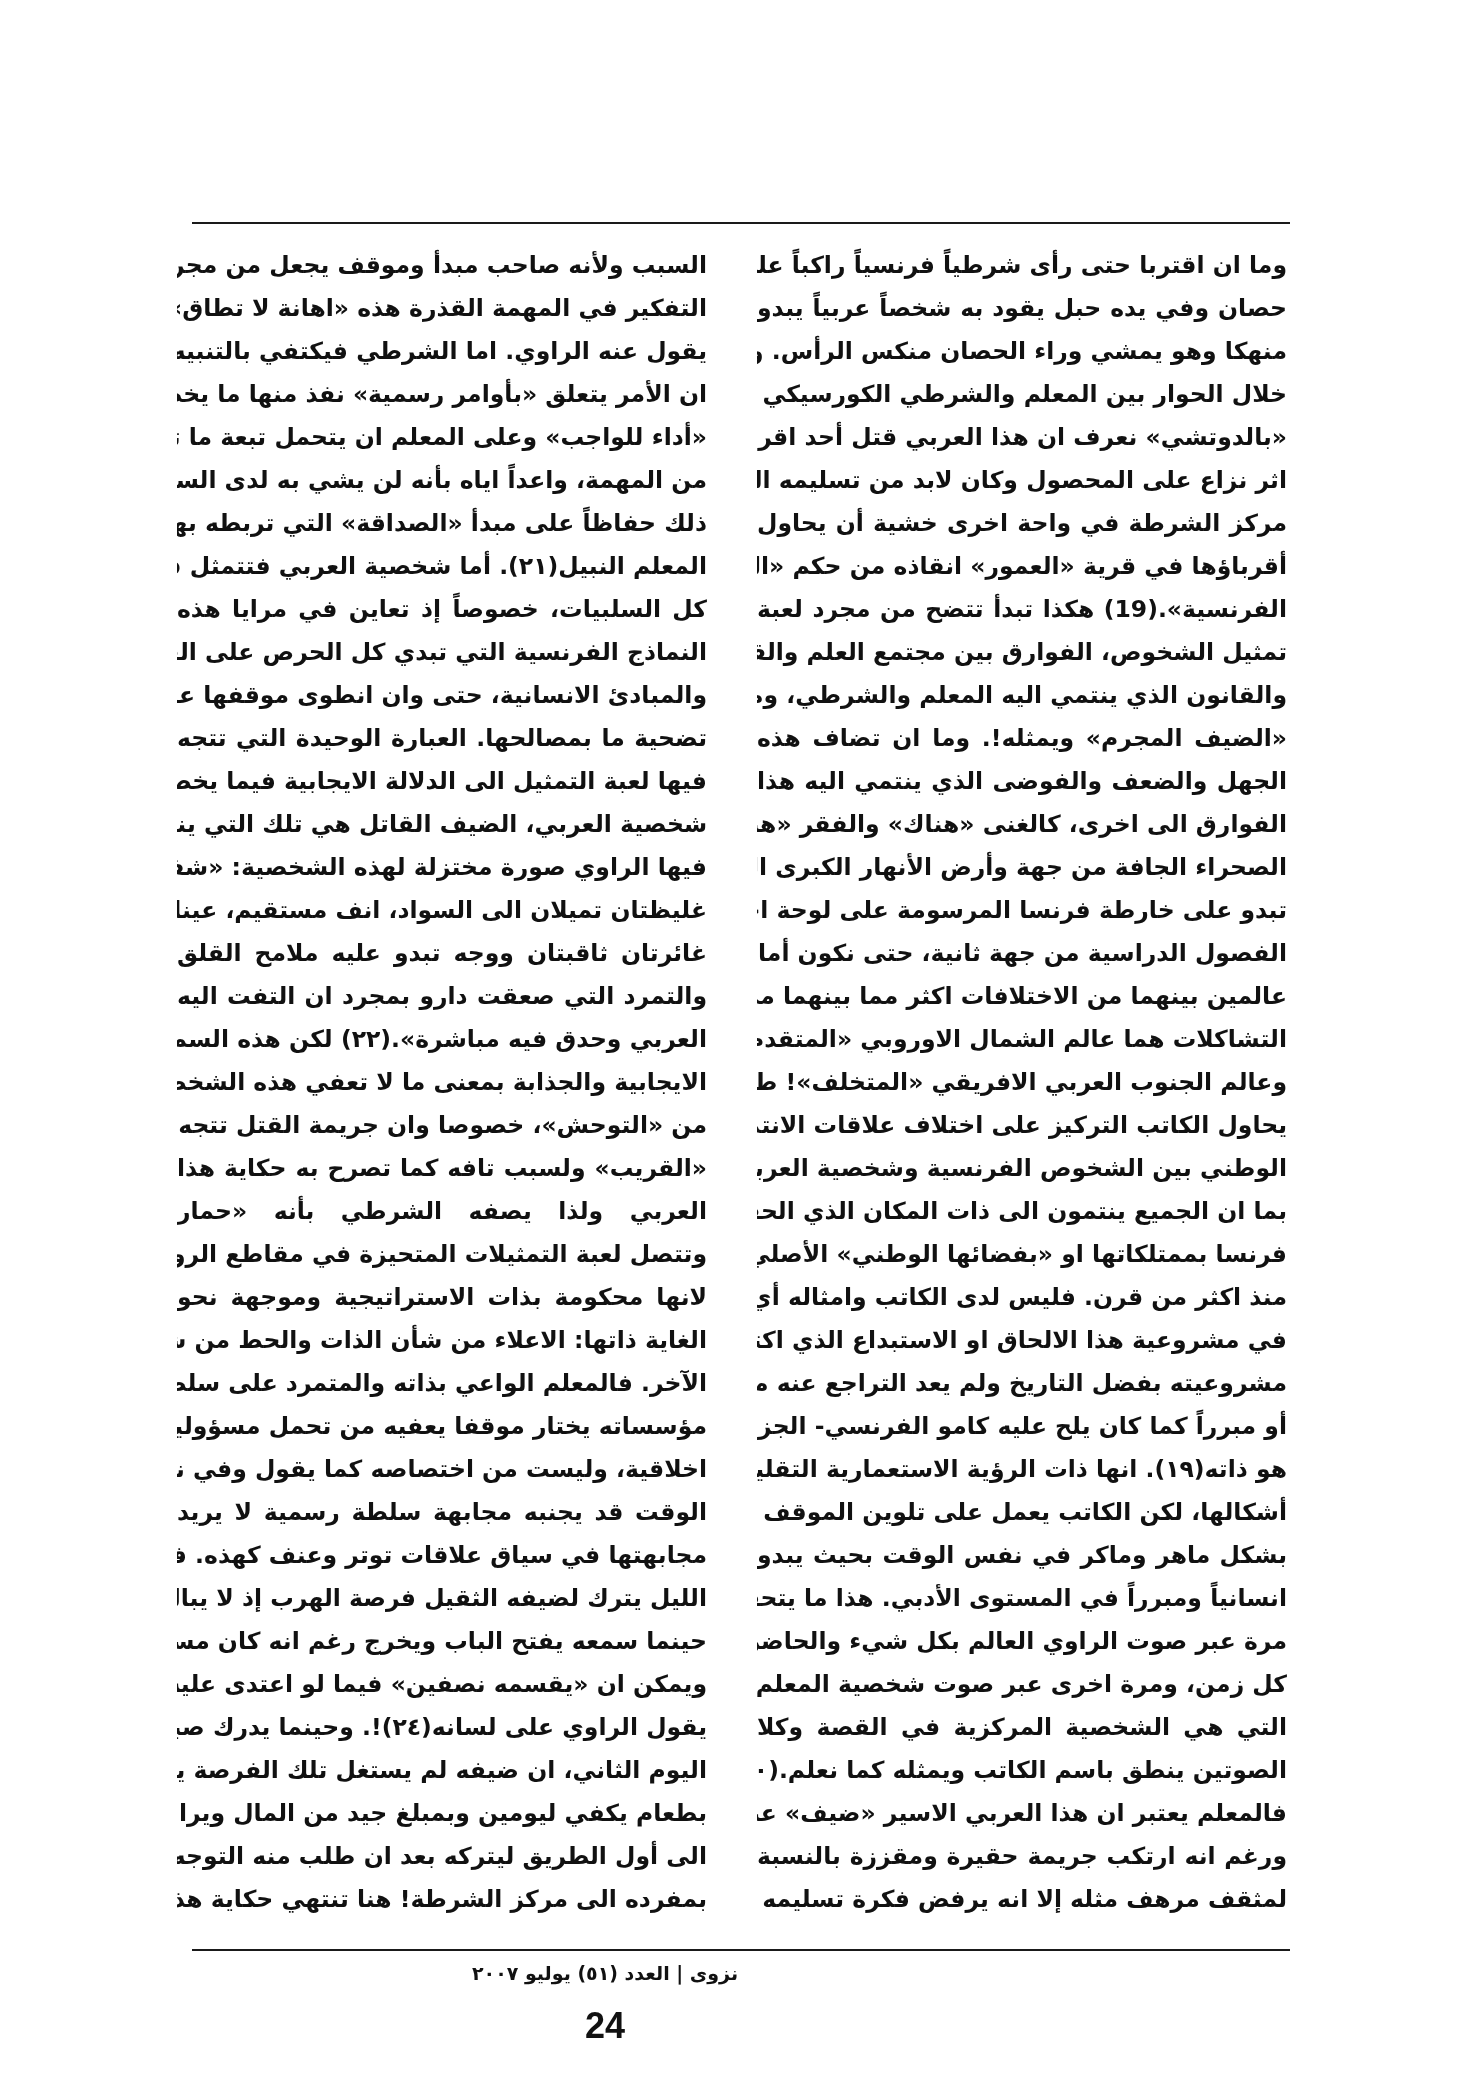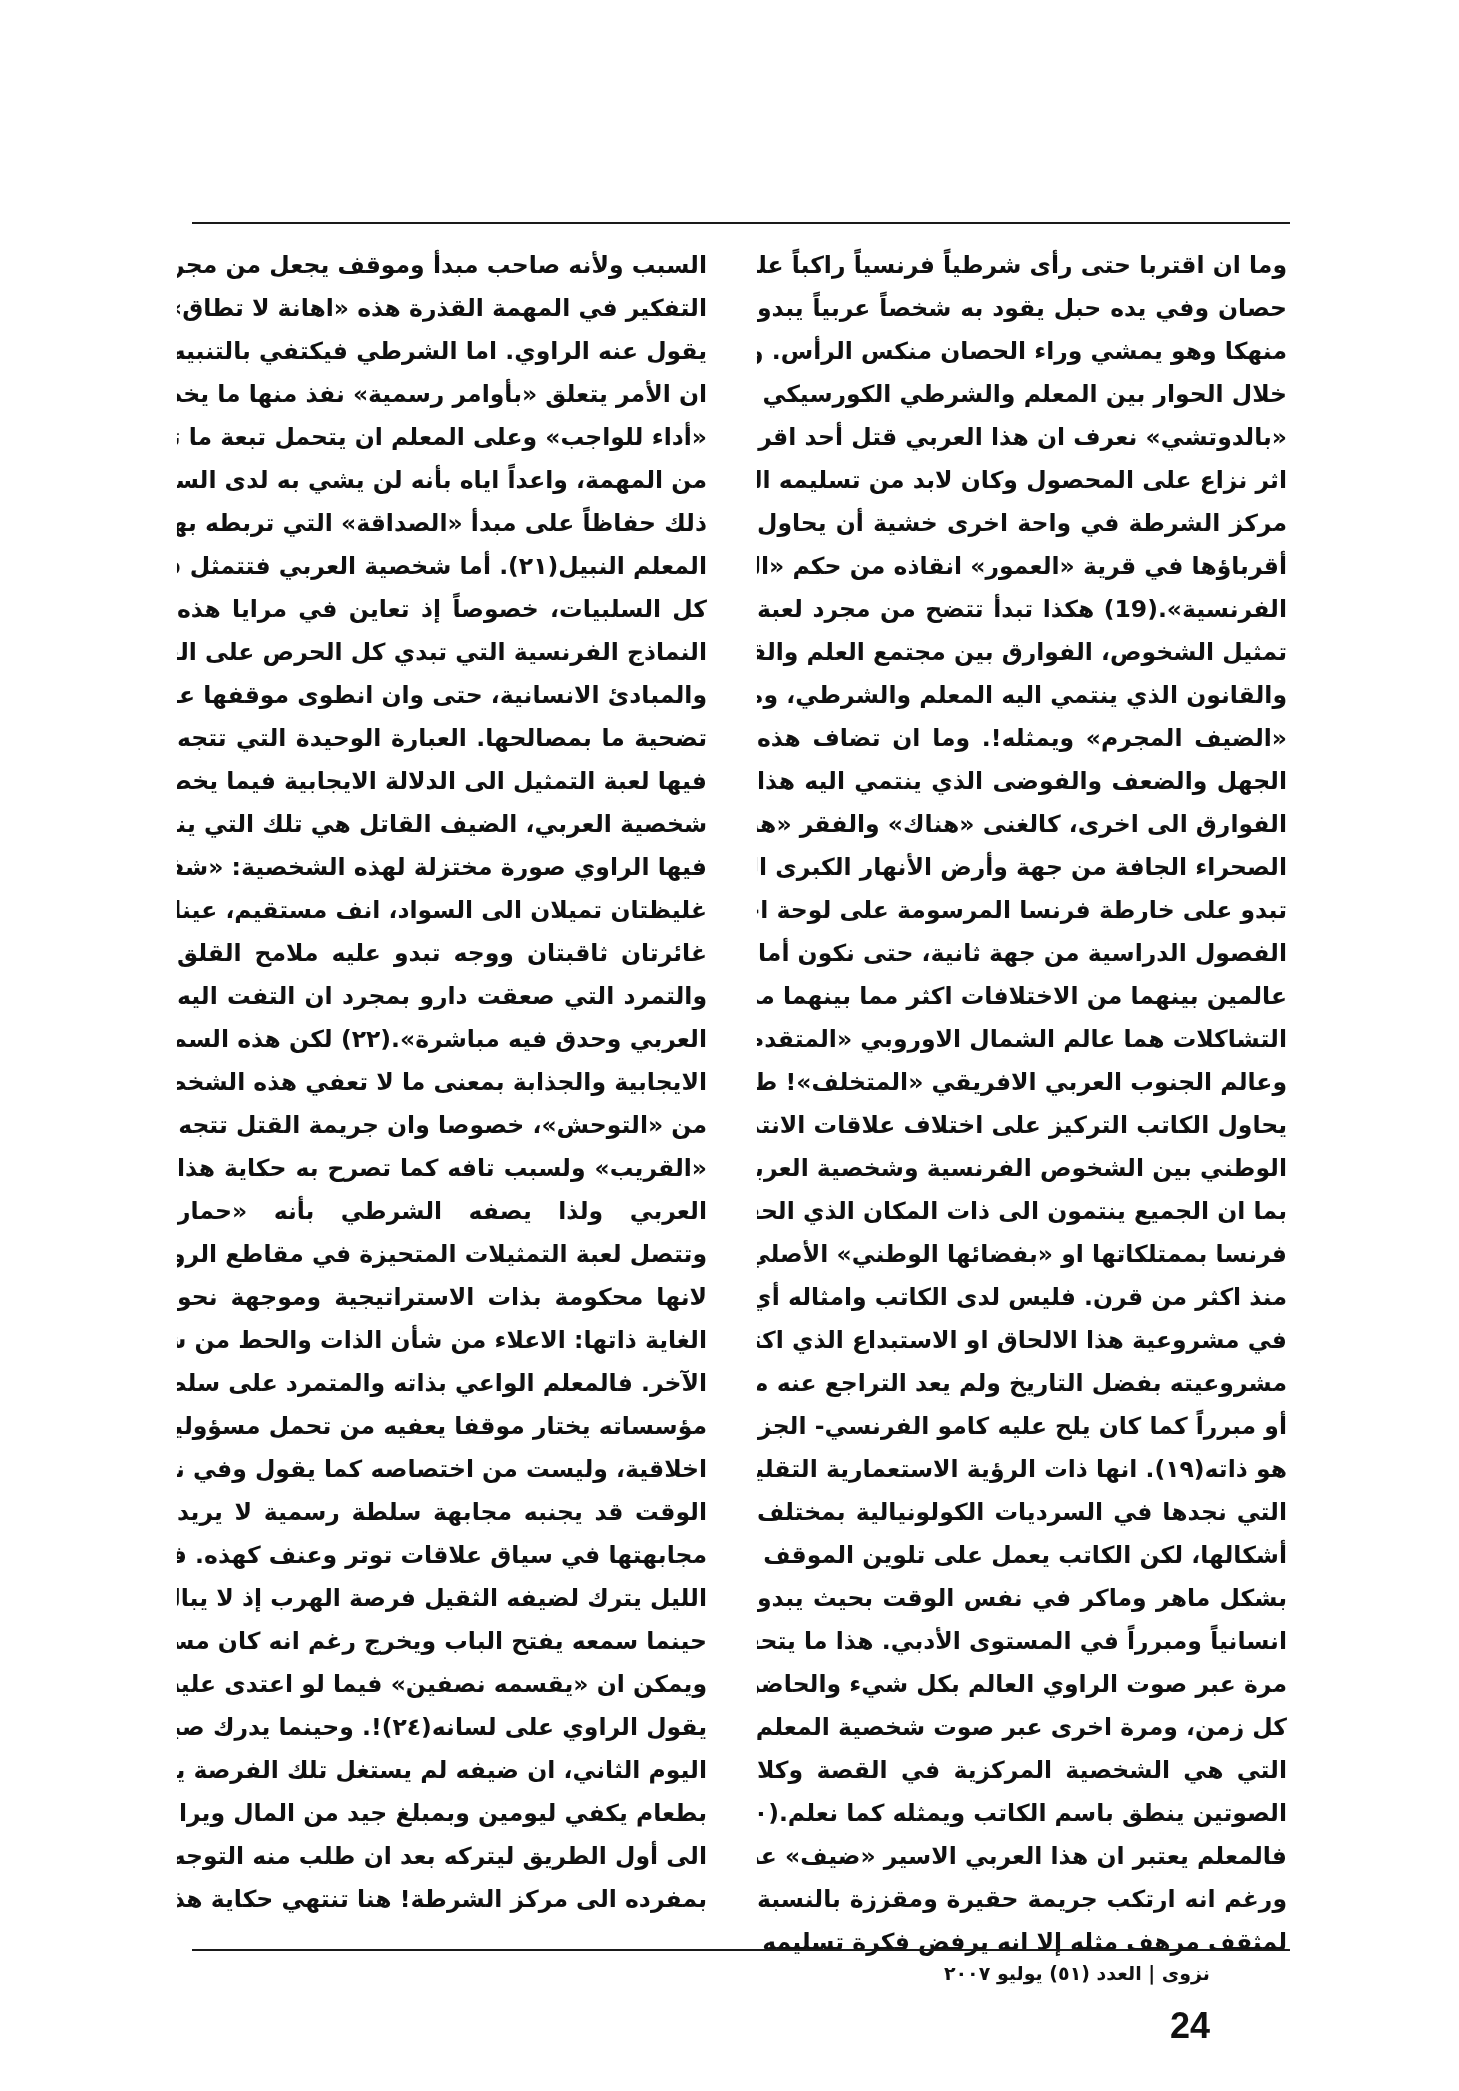--- a/index.html
+++ b/index.html
@@ -5,21 +5,21 @@
   html, body { margin:0; padding:0; background:#ffffff; }
   body { width:1459px; height:2091px; position:relative; overflow:hidden; font-family:"DejaVu Sans", sans-serif; color:#111; }
   .rule { position:absolute; left:192px; width:1098px; height:2px; background:#1a1a1a; }
   .rule.top { top:222px; }
   .rule.bottom { top:1949px; }
   .col { position:absolute; top:244px; width:530px; direction:rtl; }
   .col.right { left:757px; }
   .col.left { left:177px; }
   .line { display:block; height:43px; line-height:43px; font-size:23.5px; font-weight:bold; text-align:justify; text-align-last:justify; white-space:nowrap; overflow:hidden; }
   .line.last { text-align-last:right; }
-  .footer { position:absolute; left:0; width:1210px; text-align:right; direction:rtl; }
+  .footer { position:absolute; left:0; width:1210px; text-align:center; direction:rtl; }
   .footer.issue { top:1962px; font-size:19px; font-weight:bold; }
   .footer.pagenum { top:2005px; font-size:36px; font-weight:bold; font-family:"Liberation Sans", sans-serif; direction:ltr; }
 </style>
 </head>
 <body>
 
 <div class="rule top"></div>
 
 <div class="col right" id="col-right">
     <span class="line">وما ان اقتربا حتى رأى شرطياً فرنسياً راكباً على</span>
@@ -44,21 +44,20 @@
     <span class="line">وعالم الجنوب العربي الافريقي «المتخلف»! طبعاً لا</span>
     <span class="line">يحاول الكاتب التركيز على اختلاف علاقات الانتماء</span>
     <span class="line">الوطني بين الشخوص الفرنسية وشخصية العربي</span>
     <span class="line">بما ان الجميع ينتمون الى ذات المكان الذي الحقته</span>
     <span class="line">فرنسا بممتلكاتها او «بفضائها الوطني» الأصلي،</span>
     <span class="line">منذ اكثر من قرن. فليس لدى الكاتب وامثاله أي شك</span>
     <span class="line">في مشروعية هذا الالحاق او الاستبداع الذي اكتسب</span>
     <span class="line">مشروعيته بفضل التاريخ ولم يعد التراجع عنه ممكناً</span>
     <span class="line">أو مبرراً كما كان يلح عليه كامو الفرنسي- الجزائري</span>
     <span class="line">هو ذاته(١٩). انها ذات الرؤية الاستعمارية التقليدية</span>
-    <span class="line">التي نجدها في السرديات الكولونيالية بمختلف</span>
     <span class="line">أشكالها، لكن الكاتب يعمل على تلوين الموقف هنا</span>
     <span class="line">بشكل ماهر وماكر في نفس الوقت بحيث يبدو</span>
     <span class="line">انسانياً ومبرراً في المستوى الأدبي. هذا ما يتحقق</span>
     <span class="line">مرة عبر صوت الراوي العالم بكل شيء والحاضر في</span>
     <span class="line">كل زمن، ومرة اخرى عبر صوت شخصية المعلم دارو</span>
     <span class="line">التي هي الشخصية المركزية في القصة وكلا</span>
     <span class="line last">الصوتين ينطق باسم الكاتب ويمثله كما نعلم.(٢٠)</span>
     <span class="line">فالمعلم يعتبر ان هذا العربي الاسير «ضيف» عنده،</span>
     <span class="line">ورغم انه ارتكب جريمة حقيرة ومقززة بالنسبة</span>
     <span class="line last">لمثقف مرهف مثله إلا انه يرفض فكرة تسليمه لهذا</span>

